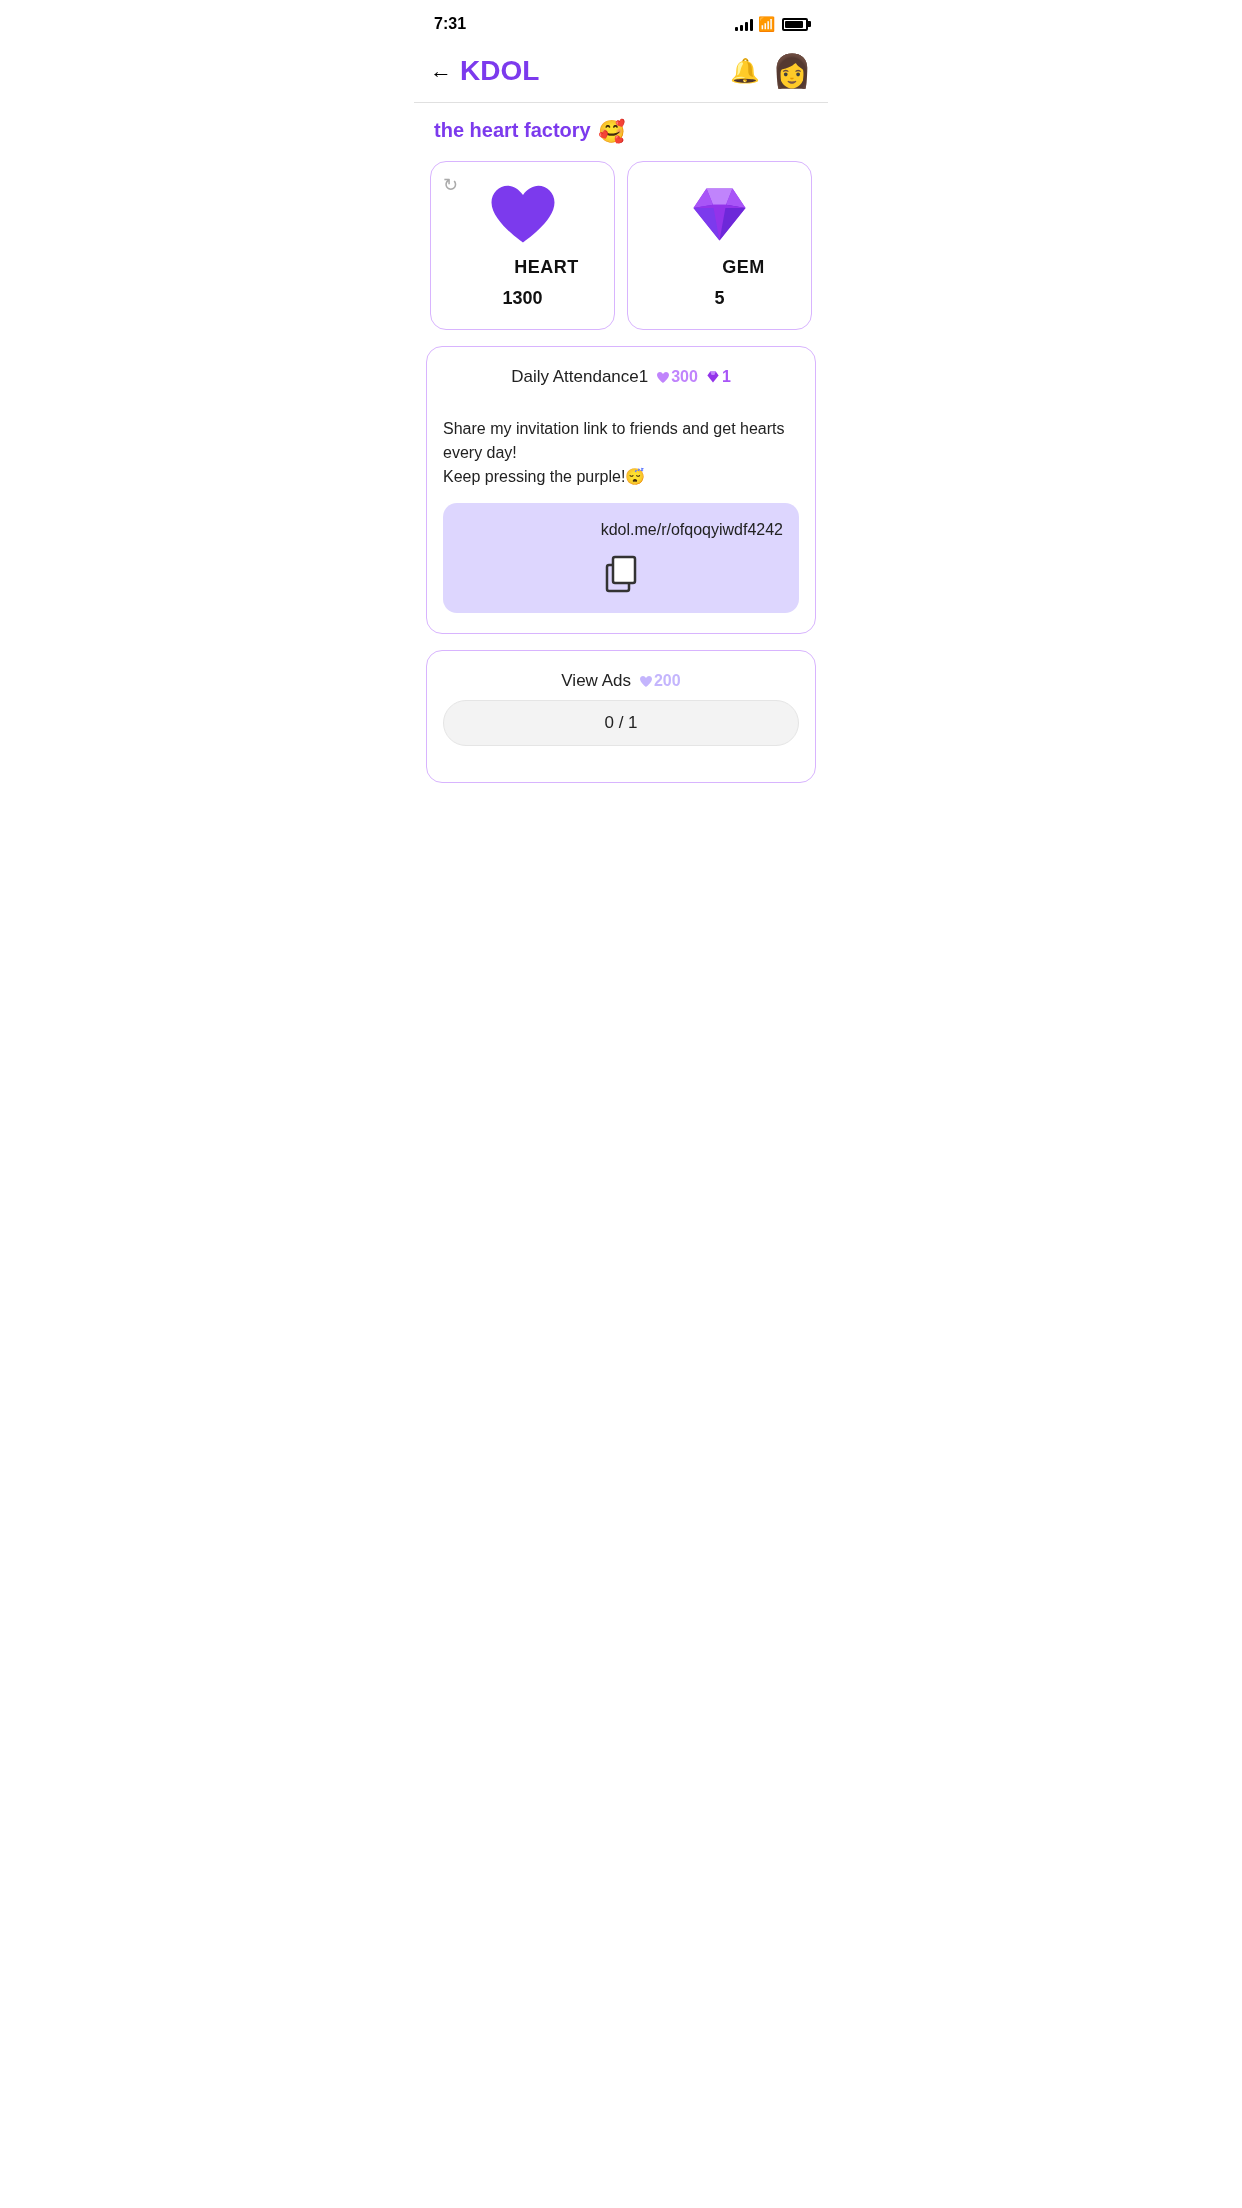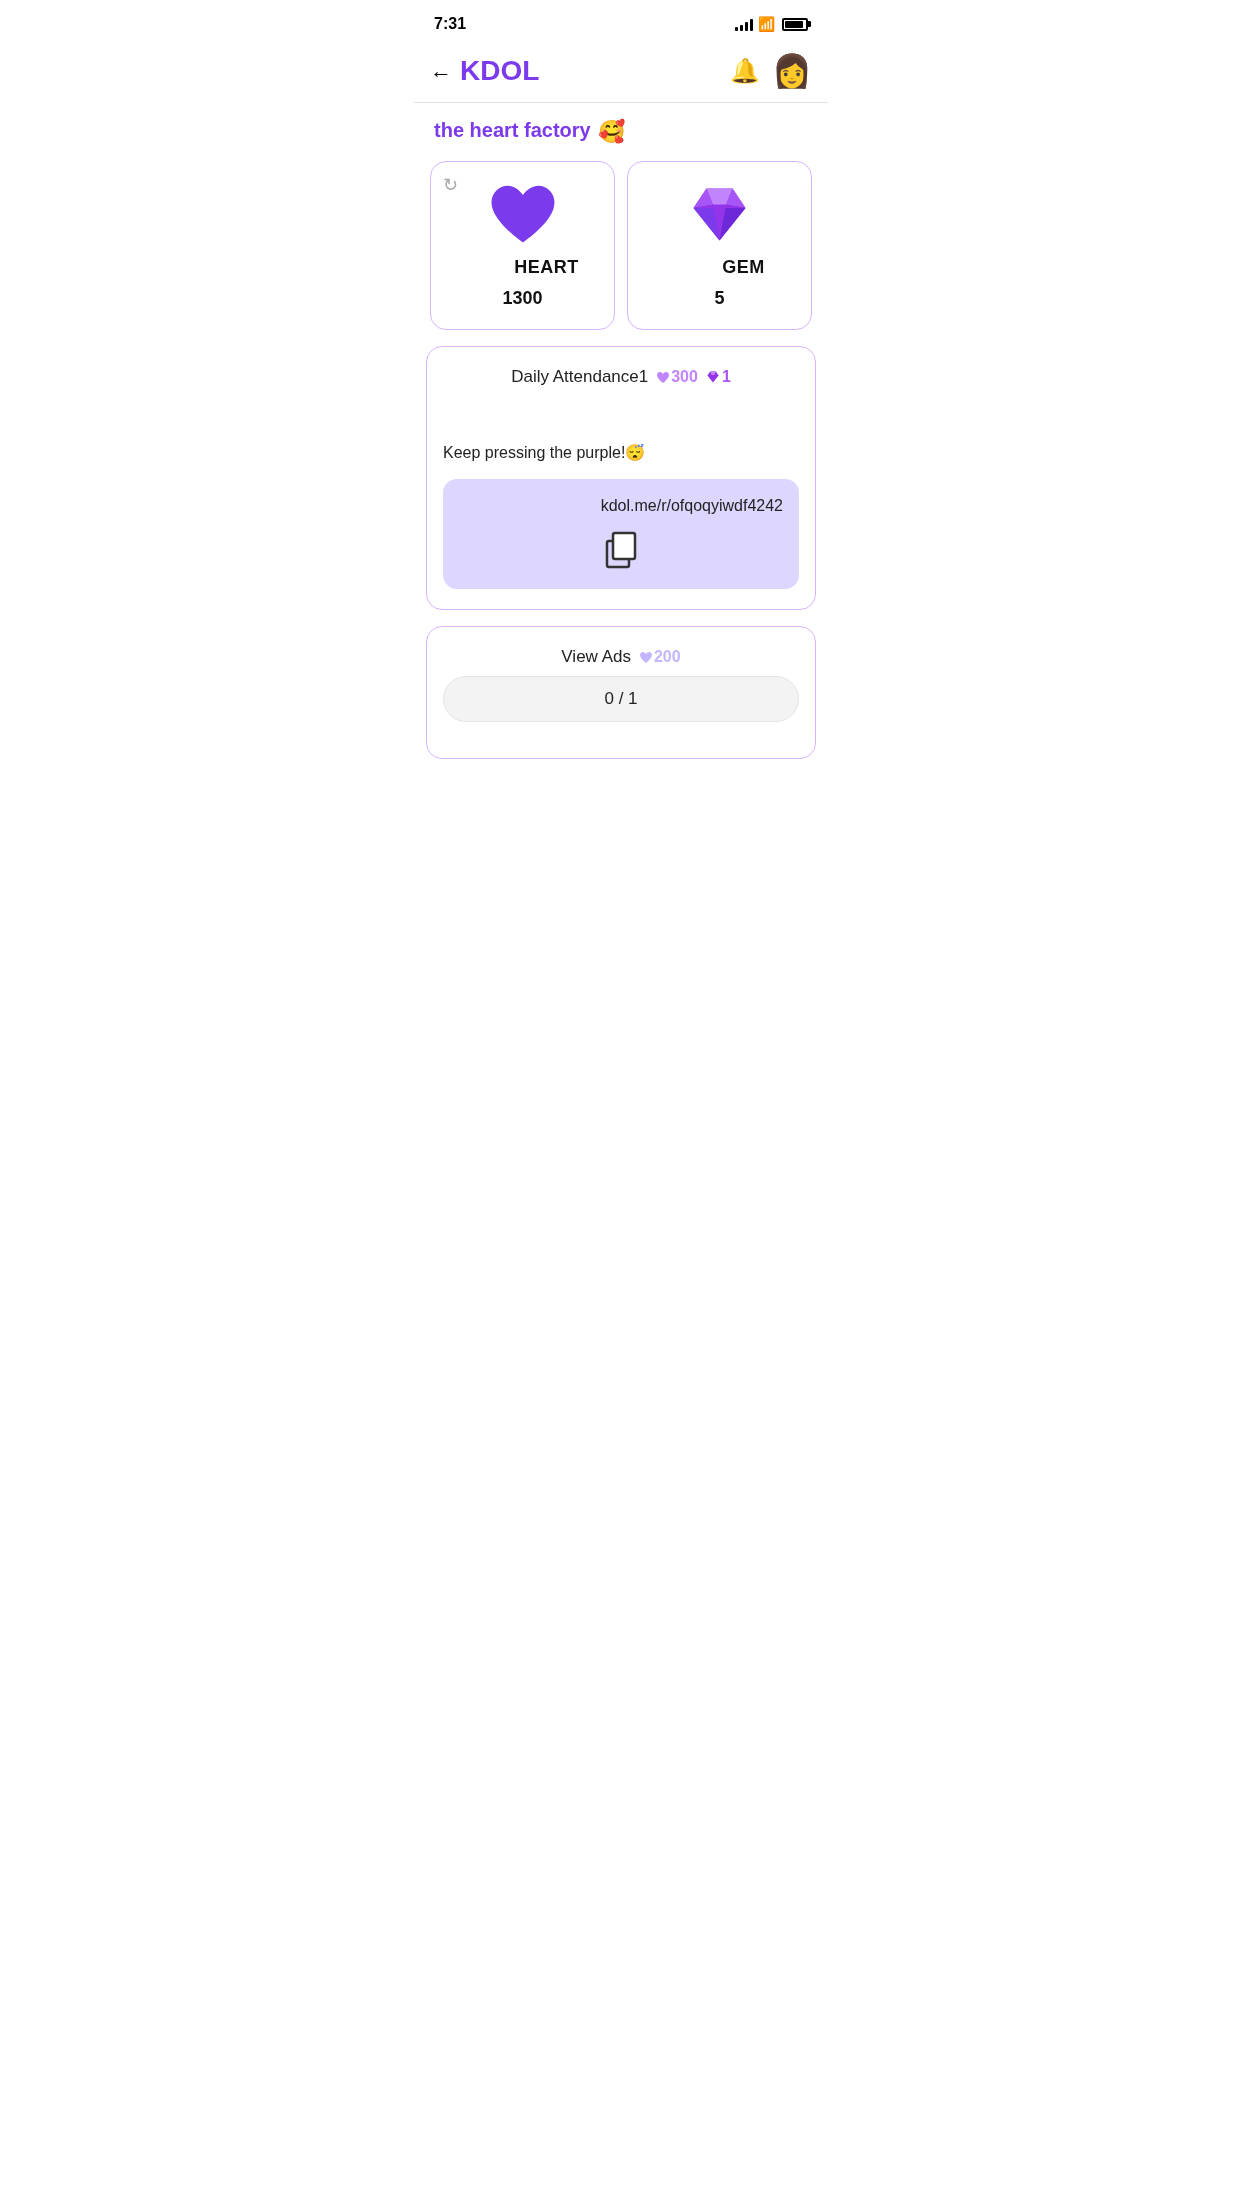--- a/index.html
+++ b/index.html
@@ -338,21 +338,21 @@
     <span class="reward-gem">
       <svg width="14" height="14" viewBox="0 0 100 100" style="vertical-align:middle;" xmlns="http://www.w3.org/2000/svg">
         <polygon points="30,10 70,10 90,40 50,90 10,40" fill="#9333ea"></polygon>
         <polygon points="30,10 70,10 60,35 40,35" fill="#c084fc"></polygon>
       </svg>1
     </span>
   </div>
 
 
   <div class="section-desc">
-    <br>
+    <span>Share my invitation link to friends and get hearts every day!</span><br>
     <span>Keep pressing the purple!😴</span>
   </div>
 
   <div class="invite-link-box">
     <div class="invite-url">kdol.me/r/ofqoqyiwdf4242</div>
     <div class="copy-icon-wrap">
 
       <svg width="44" height="44" viewBox="0 0 44 44" xmlns="http://www.w3.org/2000/svg">
 
         <rect x="8" y="14" width="22" height="26" rx="2" ry="2" fill="none" stroke="#333" stroke-width="2.5"></rect>

